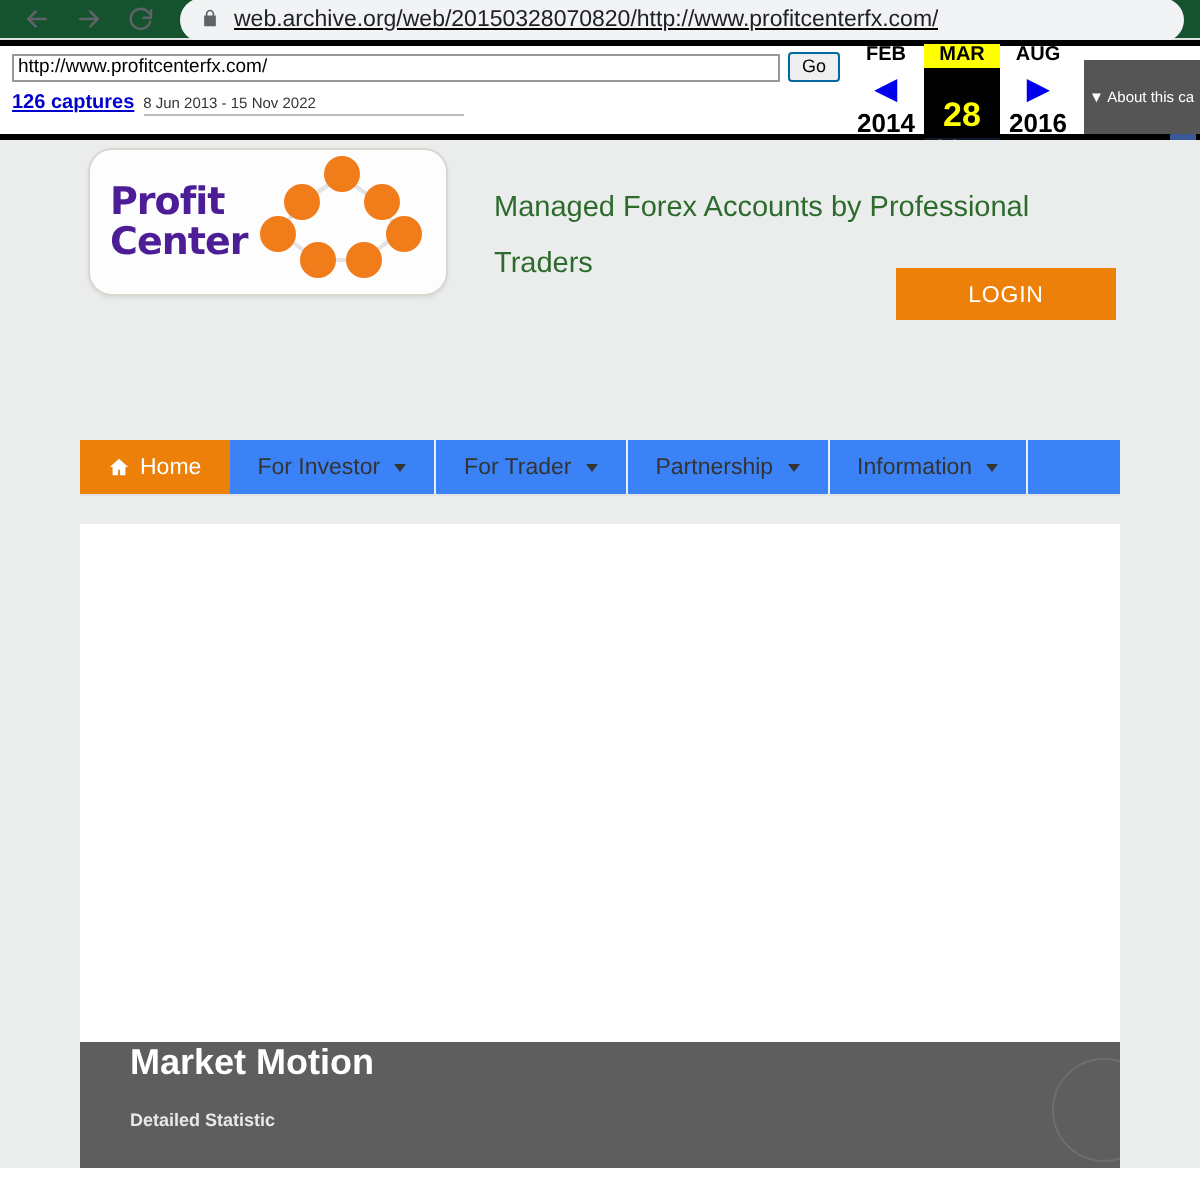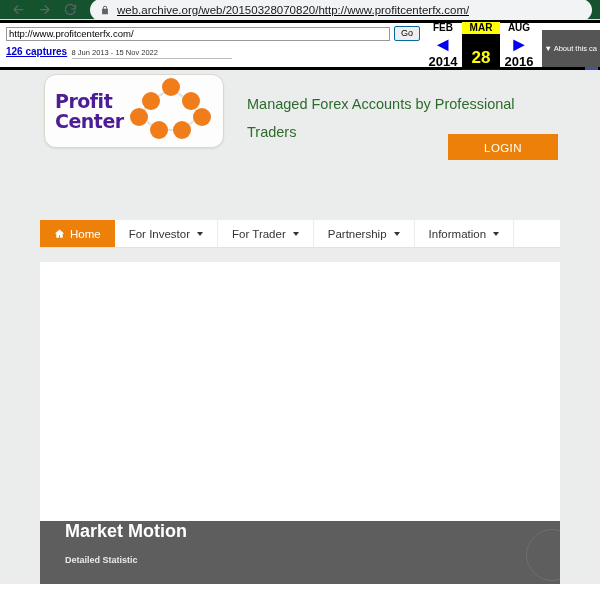--- a/index.html
+++ b/index.html
@@ -257,21 +257,21 @@
     letter-spacing: .4px;
     font-family: "Liberation Sans", sans-serif;
   }
 
   
   #navbar {
     position: absolute;
     left: 40px; right: 40px;
     top: 150px;
     height: 28px;
-    background: #ffffff;
+    background: #3b82f6;
     border-bottom: 1px solid #e2e2e2;
     display: flex;
     align-items: stretch;
   }
   .nav-item {
     display: flex;
     align-items: center;
     justify-content: center;
     gap: 5px;
     padding: 0 14px;

